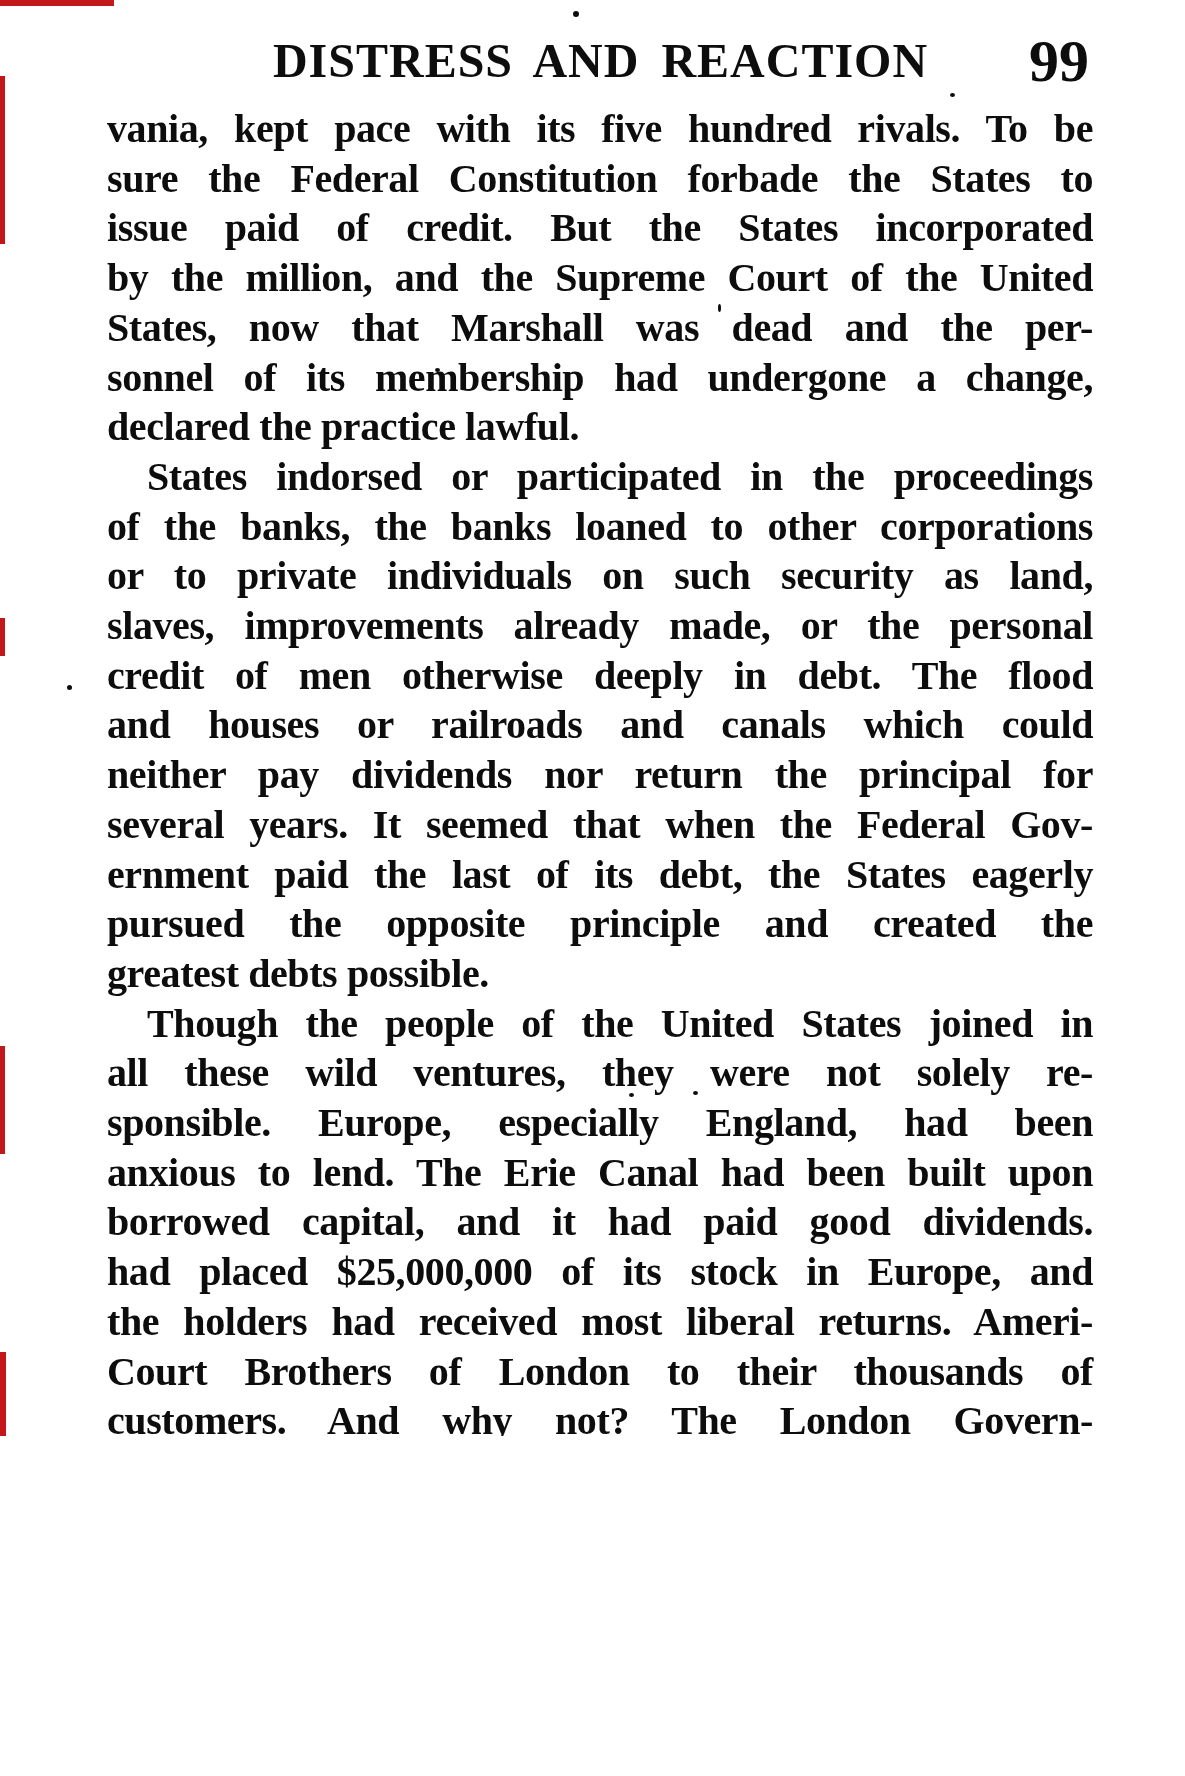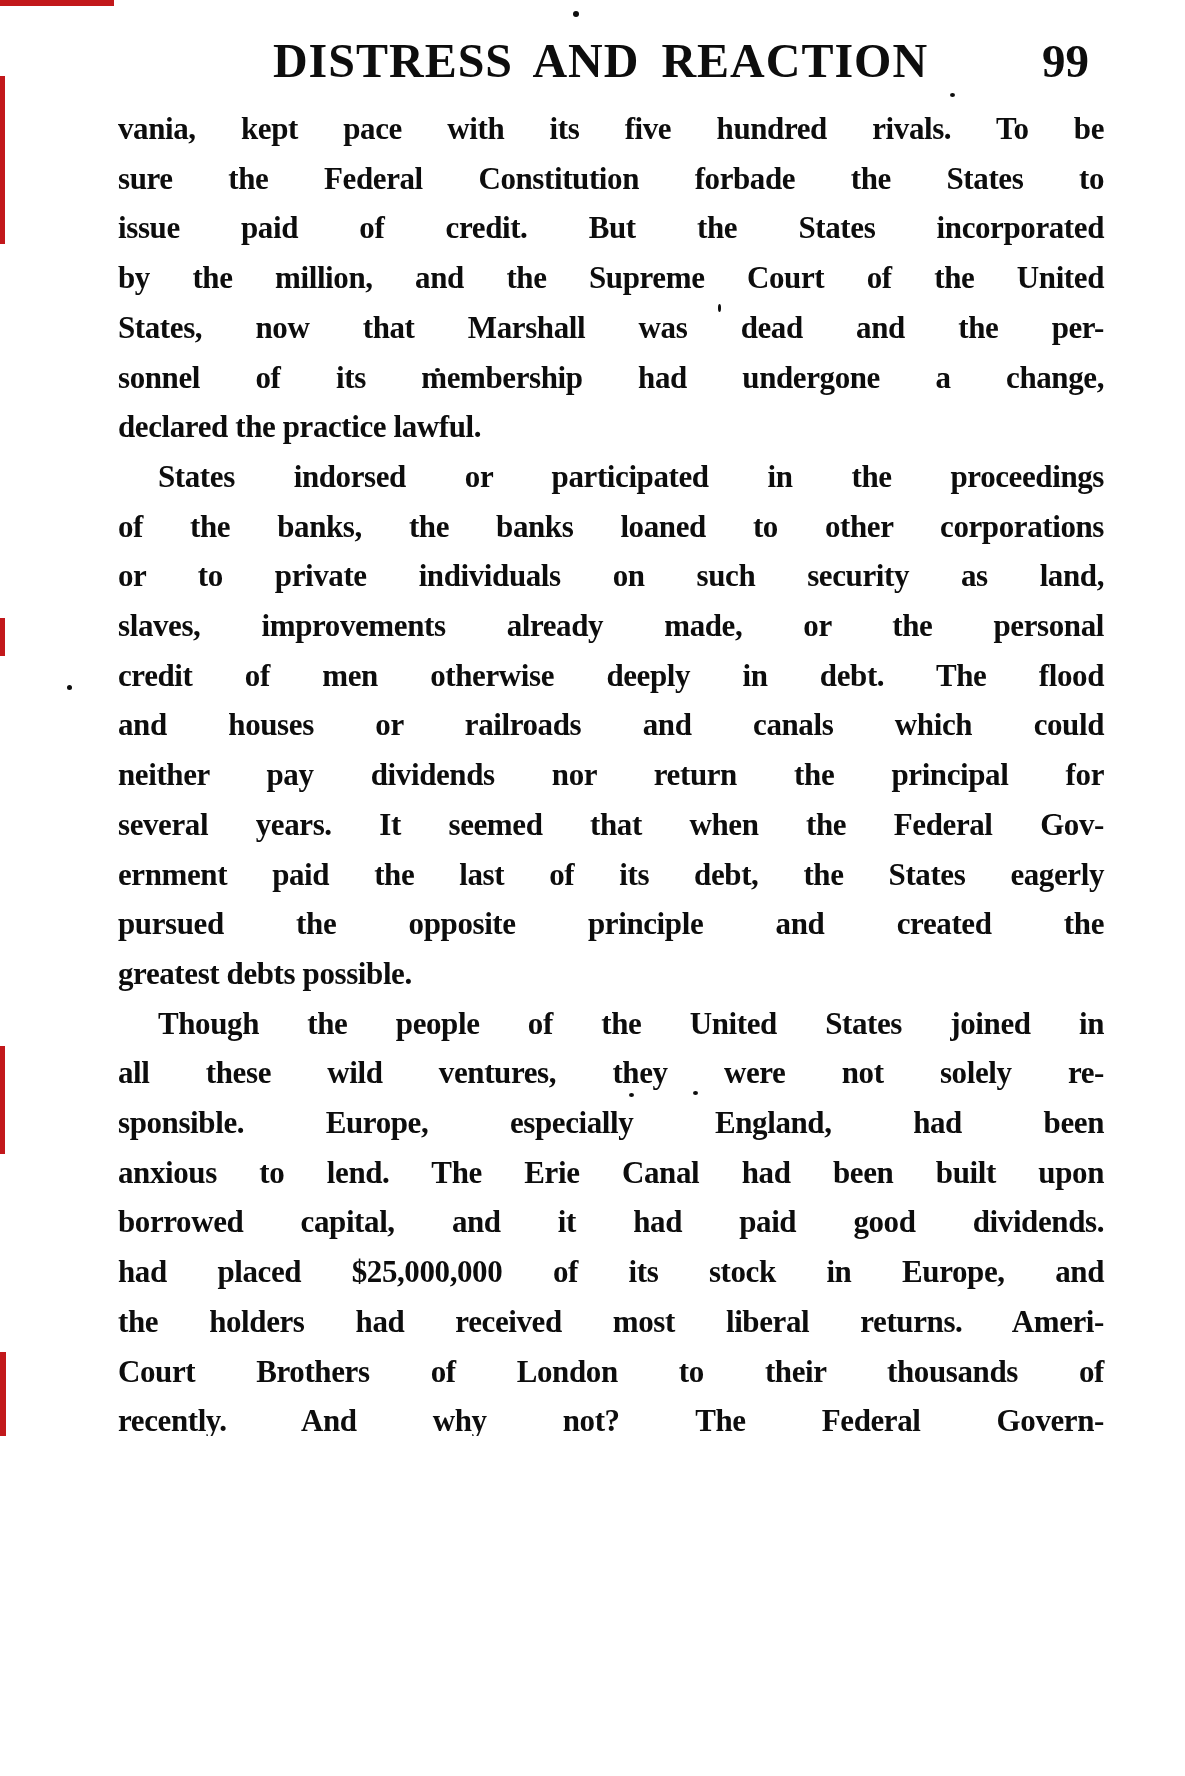--- a/index.html
+++ b/index.html
@@ -18,25 +18,25 @@
   }
   .running-head{
     position:absolute;top:37px;left:8px;width:1185px;
     text-align:center;
     font-weight:700;font-size:48px;line-height:48px;
     letter-spacing:1px;word-spacing:9px;
     white-space:nowrap;
   }
   .page-number{
     position:absolute;top:38px;right:96px;
-    font-weight:700;font-size:47px;line-height:46px;
+    font-weight:700;font-size:60px;line-height:46px;
   }
   .body-text{
-    position:absolute;left:118px;top:104px;width:986px;
-    font-weight:700;font-size:31px;line-height:49.7px;
+    position:absolute;left:107px;top:104px;width:986px;
+    font-weight:700;font-size:40px;line-height:49.7px;
     letter-spacing:-0.4px;
   }
   .line{
     text-align:justify;
     text-align-last:justify;
     white-space:normal;
   }
   .line.para-end{text-align-last:left;}
   .line.indent{text-indent:40px;}
   .edge-mark{position:absolute;background:var(--edge-red);}
@@ -73,21 +73,21 @@
       <div class="line">pursued the opposite principle and created the</div>
       <div class="line para-end">greatest debts possible.</div>
       <div class="line indent">Though the people of the United States joined in</div>
       <div class="line">all these wild ventures, they were not solely re-</div>
       <div class="line">sponsible. Europe, especially England, had been</div>
       <div class="line">anxious to lend. The Erie Canal had been built upon</div>
       <div class="line">borrowed capital, and it had paid good dividends.</div>
       <div class="line">had placed $25,000,000 of its stock in Europe, and</div>
       <div class="line">the holders had received most liberal returns. Ameri-</div>
       <div class="line">Court Brothers of London to their thousands of</div>
-      <div class="line">recently. And why not? The Federal Govern-</div>
+      <div class="line">customers. And why not? The London Govern-</div>
       <div class="line">ment had recently paid the last dollar of its two</div>
     </div>
 
   <div id="artifacts">
       <div class="edge-mark" style="left: 0px; top: 0px; width: 114px; height: 6px;"></div>
       <div class="edge-mark" style="left: 0px; top: 76px; width: 5px; height: 168px;"></div>
       <div class="edge-mark" style="left: 0px; top: 618px; width: 5px; height: 38px;"></div>
       <div class="edge-mark" style="left: 0px; top: 1046px; width: 5px; height: 108px;"></div>
       <div class="edge-mark" style="left: 0px; top: 1352px; width: 6px; height: 424px;"></div>
       <div class="edge-mark" style="left: 0px; top: 1769px; width: 392px; height: 7px;"></div>

